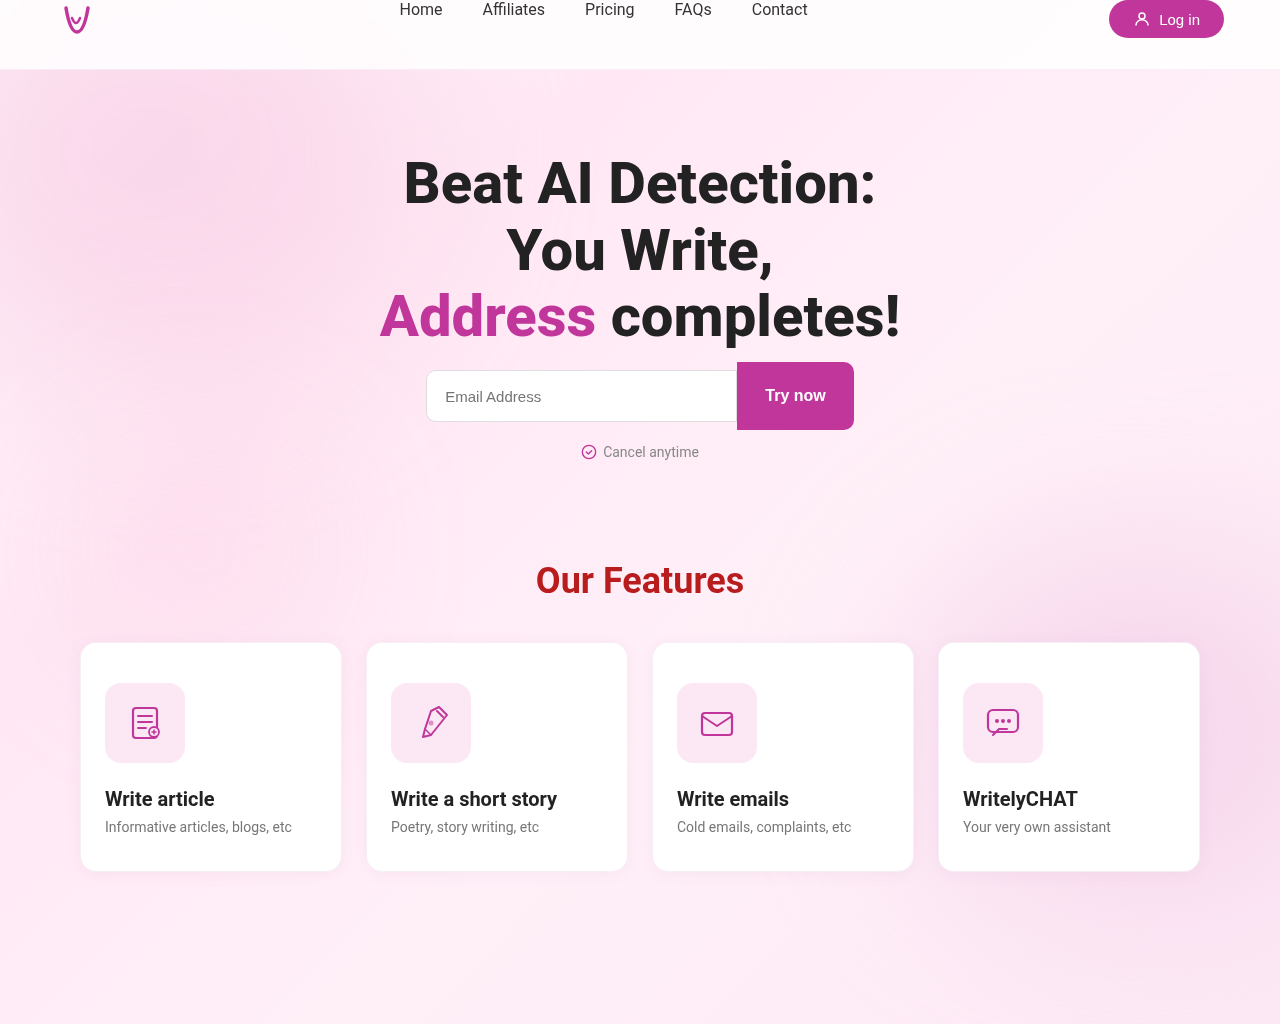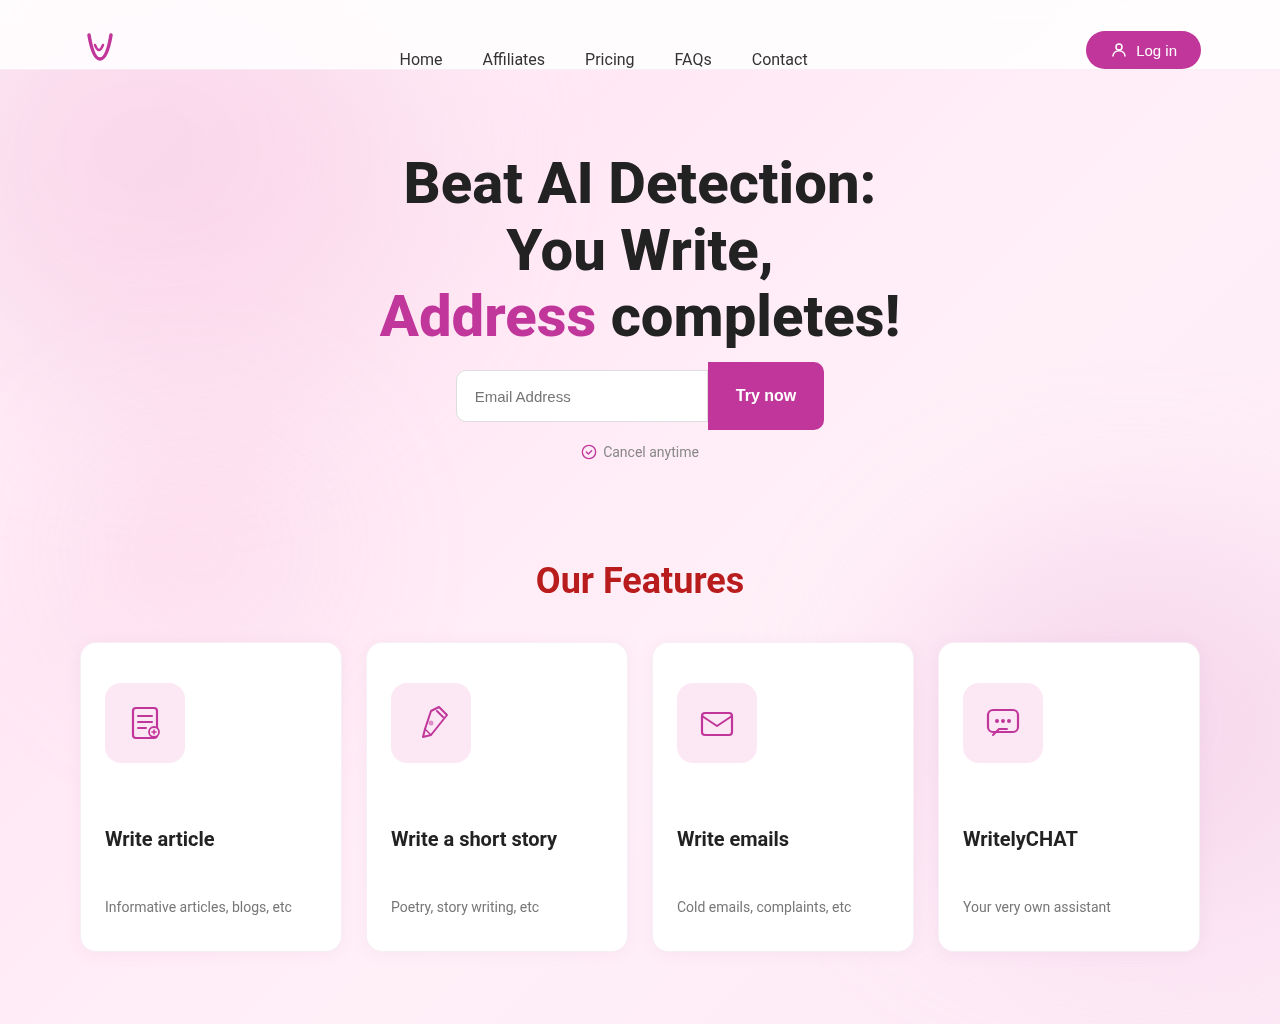--- a/index.html
+++ b/index.html
@@ -39,23 +39,23 @@
       background: radial-gradient(circle, #f5a0cc 0%, transparent 100%);
       top: 400px; left: 50px;
       opacity: 0.2;
     }
 
     
     nav {
       position: relative;
       z-index: 10;
       display: flex;
-      align-items: flex-end;
+      align-items: flex-start;
       justify-content: space-between;
-      padding: 0 79px;
+      padding: 0 56px;
       height: 70px;
       background: rgba(255,255,255,0.85);
       backdrop-filter: blur(8px);
       border-bottom: 1px solid rgba(220,180,210,0.2);
     }
     .nav-logo {
       display: flex;
       align-items: center;
     }
     .logo-icon {
@@ -118,21 +118,21 @@
 
     
     .email-form {
       display: flex;
       align-items: center;
       justify-content: center;
       gap: 0;
       margin-bottom: 14px;
     }
     .email-input {
-      width: 252px;
+      width: 311px;
       height: 52px;
       border: 1.5px solid #ddd;
       border-radius: 10px 0 0 10px;
       padding: 0 18px;
       font-size: 15px;
       color: #333;
       outline: none;
       background: #fff;
       transition: border-color 0.2s;
     }
@@ -180,21 +180,20 @@
     }
     .feature-card {
       background: #fff;
       border-radius: 16px;
       padding: 40px 24px 36px;
       display: flex;
       flex-direction: column;
       align-items: flex-start;
       box-shadow: 0 2px 16px rgba(180,100,160,0.08);
       border: 1px solid rgba(220,190,215,0.25);
-      gap: 40px;
     }
     .feature-icon-wrap {
       width: 80px;
       height: 80px;
       background: #fce8f4;
       border-radius: 16px;
       display: flex;
       align-items: center;
       justify-content: center;
       margin-bottom: 24px;

